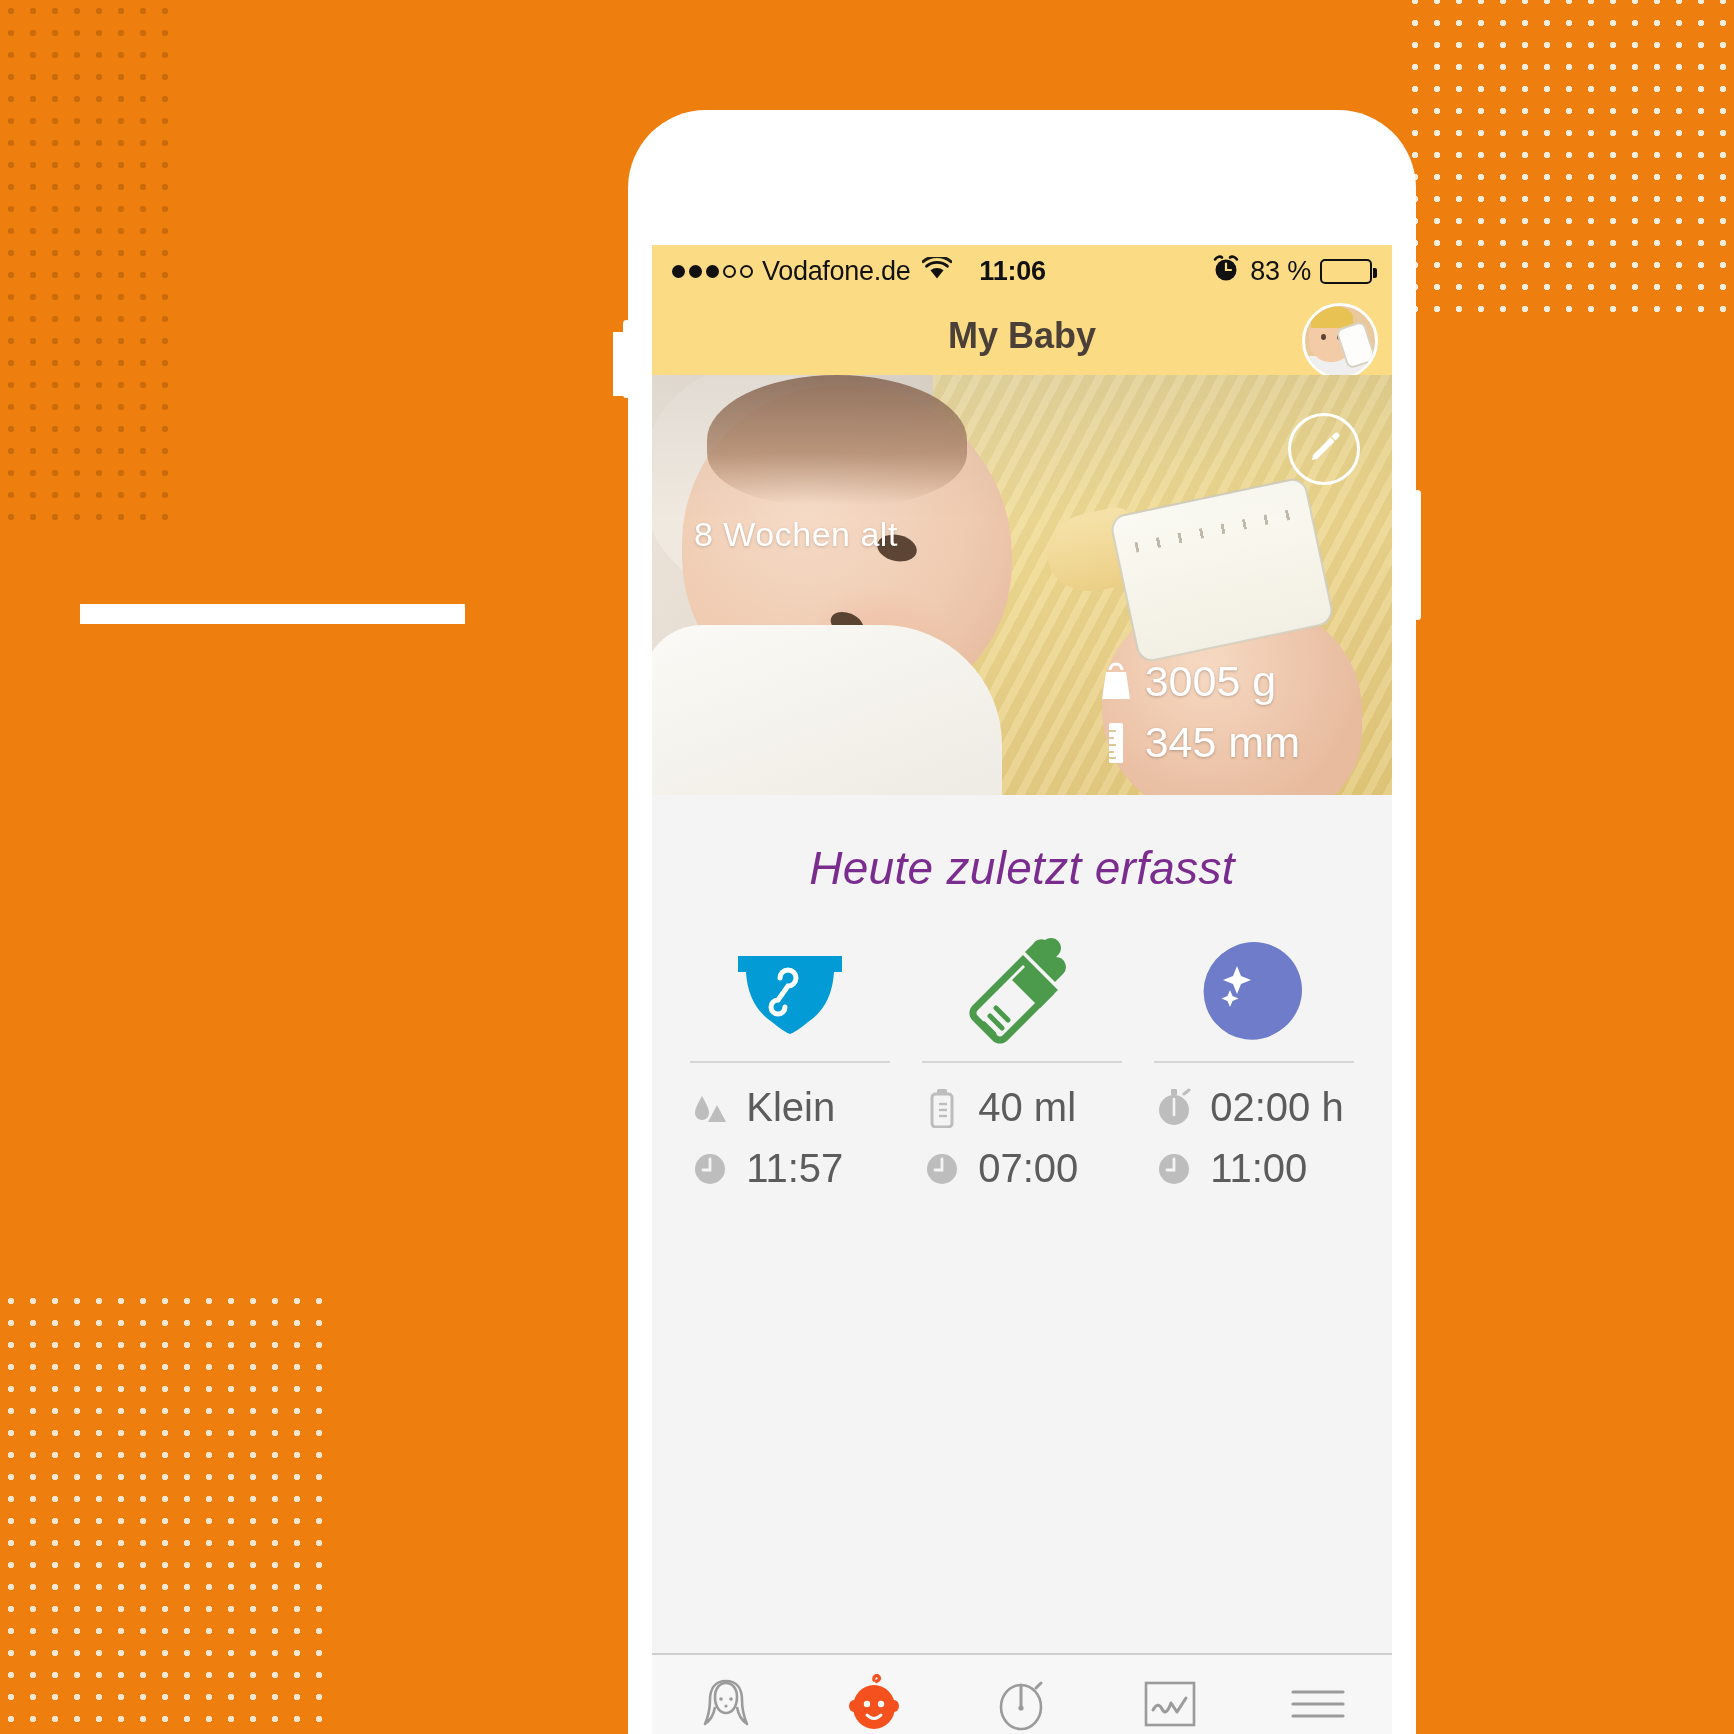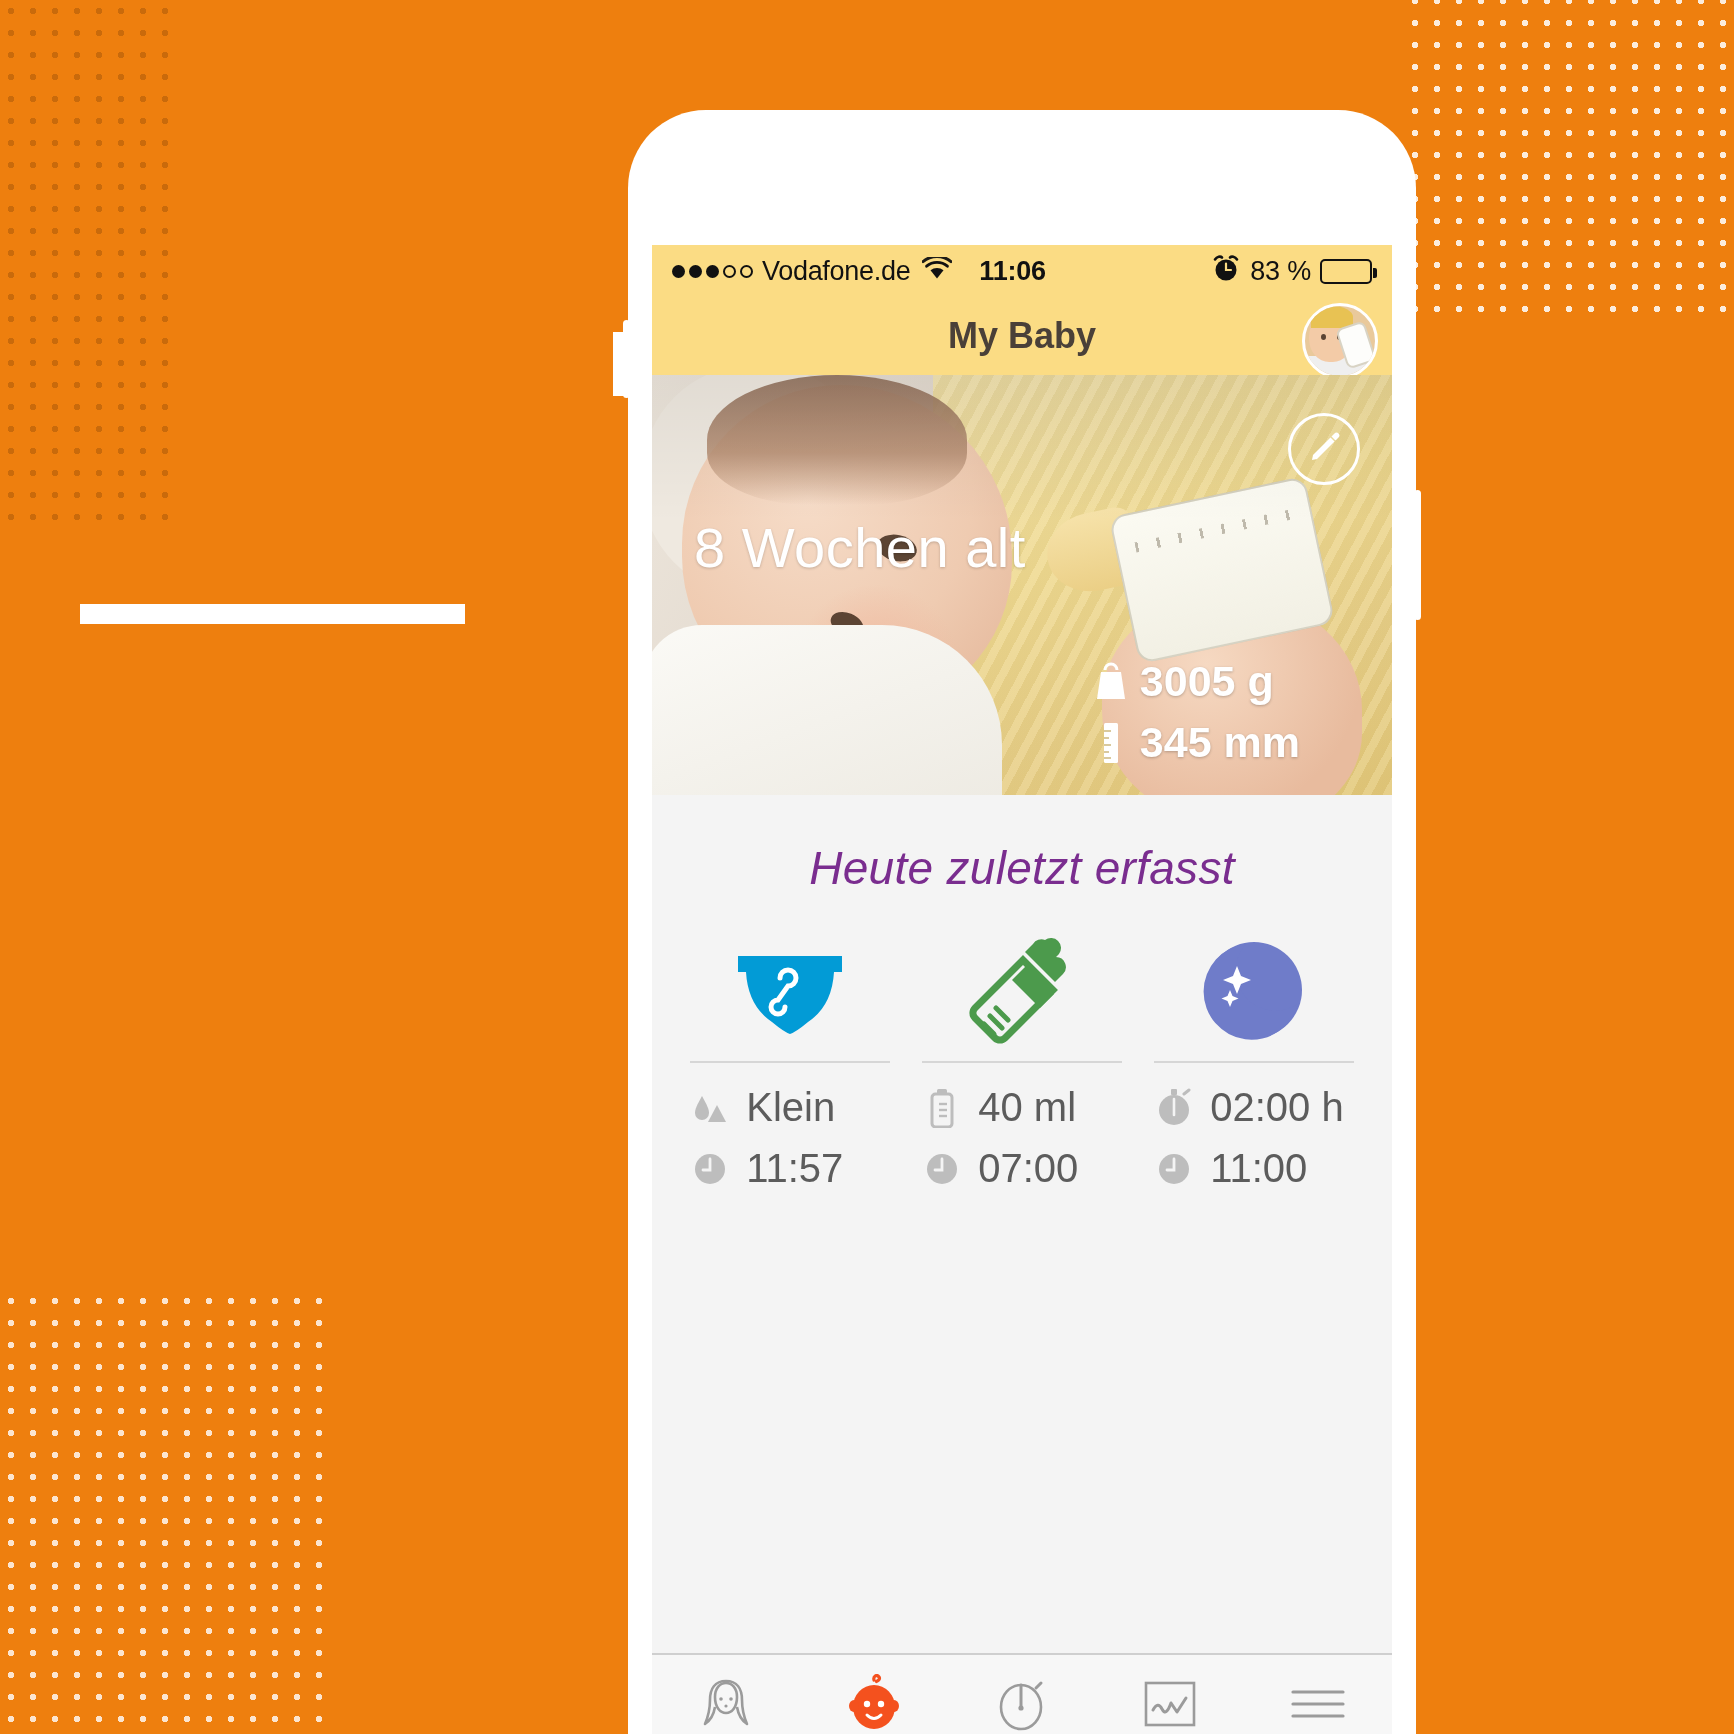--- a/index.html
+++ b/index.html
@@ -212,38 +212,38 @@
   }
 
   .hero-name{
     position:absolute; left:40px; top:22px;
     font-size:92px; font-weight:300; color:#ffffff;
     letter-spacing:1px; line-height:1;
     text-shadow:0 1px 3px rgba(0,0,0,.18);
   }
   .hero-age{
     position:absolute; left:42px; top:140px;
-    font-size:56px; font-weight:300; color:#ffffff;
+    font-size:34px; font-weight:300; color:#ffffff;
     letter-spacing:0.5px;
     text-shadow:0 1px 3px rgba(0,0,0,.2);
   }
   .edit-btn{
     position:absolute; right:32px; top:38px;
     width:72px; height:72px; border-radius:50%;
     border:3px solid #ffffff;
     display:flex; align-items:center; justify-content:center;
   }
   .hero-stats{
     position:absolute; right:92px; bottom:28px;
     display:flex; flex-direction:column; gap:12px;
     color:#ffffff;
   }
   .stat-row{
     display:flex; align-items:center; gap:8px;
-    font-size:43px; font-weight:700;
+    font-size:43px; font-weight:400;
     text-shadow:0 1px 3px rgba(0,0,0,.25);
   }
   .stat-ico{ width:42px; display:flex; justify-content:center; }
 
   
   .today{
     background:#F4F4F4;
     padding-top:46px;
   }
   .today-title{

